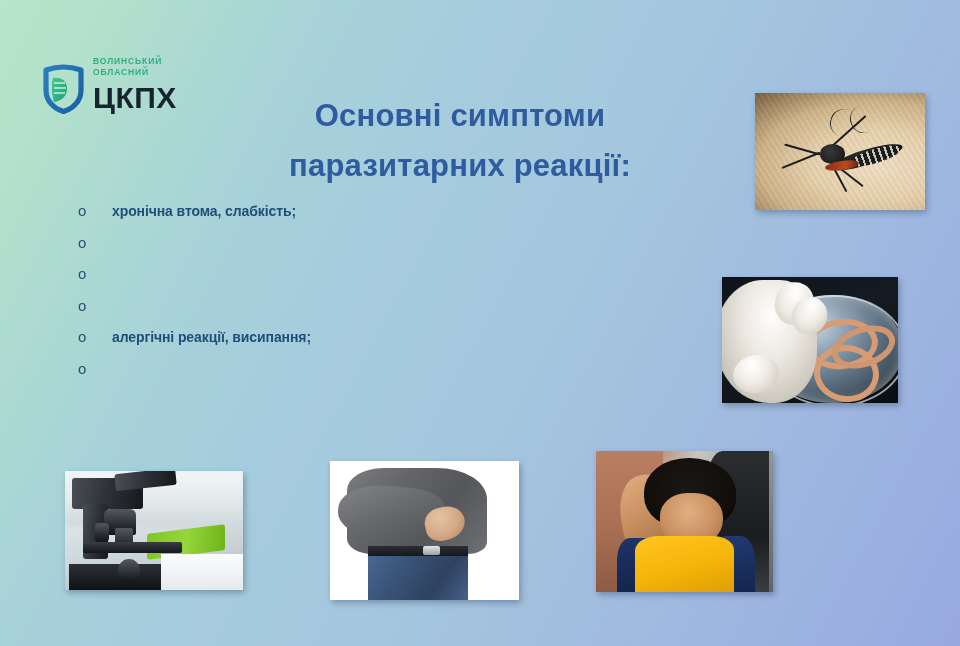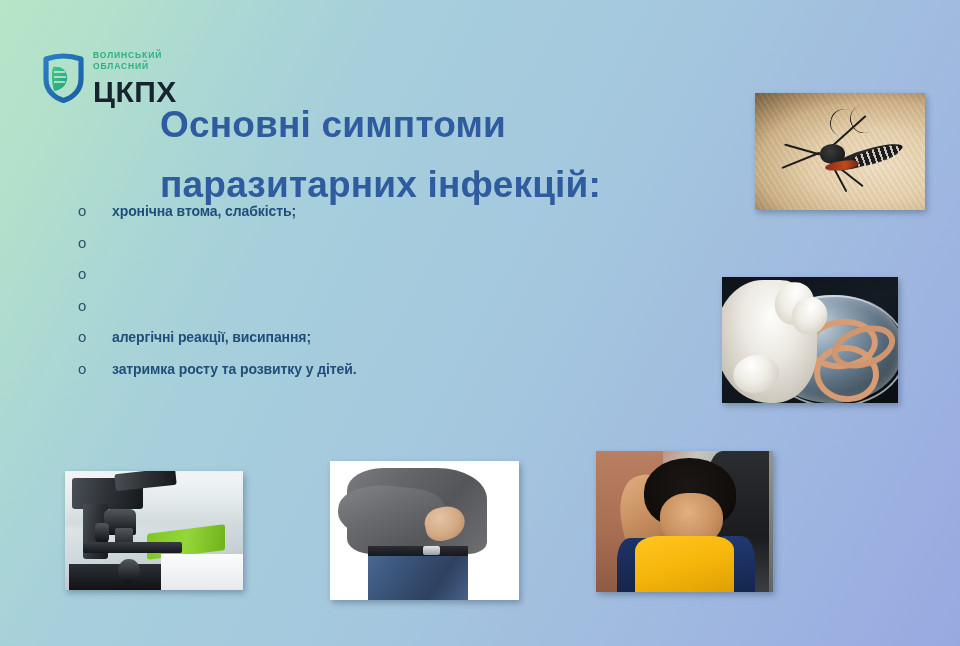--- a/index.html
+++ b/index.html
@@ -30,23 +30,23 @@
         #9fb8e0 78%,
         #9bb0e1 90%,
         #98a9e0 100%);
     overflow: hidden;
   }
 
   
   .logo {
     position: absolute;
     left: 41px;
-    top: 48px;
+    top: 54px;
     display: flex;
-    align-items: center;
+    align-items: flex-end;
     gap: 7px;
   }
   .logo-mark {
     width: 45px;
     height: 50px;
     display: block;
   }
   .logo-text {
     display: flex;
     flex-direction: column;
@@ -69,22 +69,23 @@
     line-height: 1.02;
     margin-top: 6px;
   }
 
   
   .title {
     position: absolute;
     left: 160px;
     top: 70px;
     width: 600px;
+    text-align: center;
     color: #2e5c9e;
-    font-size: 37px;
+    font-size: 31px;
     font-weight: bold;
     line-height: 1.62;
     letter-spacing: 0.2px;
   }
   .title-line { display: block; }
 
   
   .bullets {
     position: absolute;
     left: 78px;
@@ -402,21 +403,21 @@
     </span>
     <span class="logo-text">
       <span class="logo-sub">ВОЛИНСЬКИЙ</span>
       <span class="logo-sub">ОБЛАСНИЙ</span>
       <span class="logo-main">ЦКПХ</span>
     </span>
   </div>
 
   <h1 class="title">
     <span class="title-line">Основні симптоми</span>
-    <span class="title-line">паразитарних інфекцій:</span>
+    <span class="title-line">паразитарних реакції:</span>
   </h1>
 
   <ul class="bullets">
     <li class="bullet-row">
       <span class="bullet-marker">o</span>
       <span class="bullet-text">хронічна втома, слабкість;</span>
     </li>
     <li class="bullet-row">
       <span class="bullet-marker">o</span>
     </li>
@@ -425,21 +426,20 @@
     </li>
     <li class="bullet-row">
       <span class="bullet-marker">o</span>
     </li>
     <li class="bullet-row">
       <span class="bullet-marker">o</span>
       <span class="bullet-text">алергічні реакції, висипання;</span>
     </li>
     <li class="bullet-row">
       <span class="bullet-marker">o</span>
-      <span class="bullet-text">затримка росту та розвитку у дітей.</span>
     </li>
   </ul>
 
   <div class="photo ph-mosquito" style="left:755px; top:93px; width:170px; height:117px;">
     <div class="photo-inner">
       <div class="sky"></div>
       <div class="skinlines"></div>
       <div class="ant" style="left:44%; top:14%; transform:rotate(18deg);"></div>
       <div class="ant" style="left:56%; top:10%; transform:rotate(-24deg);"></div>
       <div class="leg" style="left:40%; top:52%; width:30%; transform:rotate(38deg);"></div>

